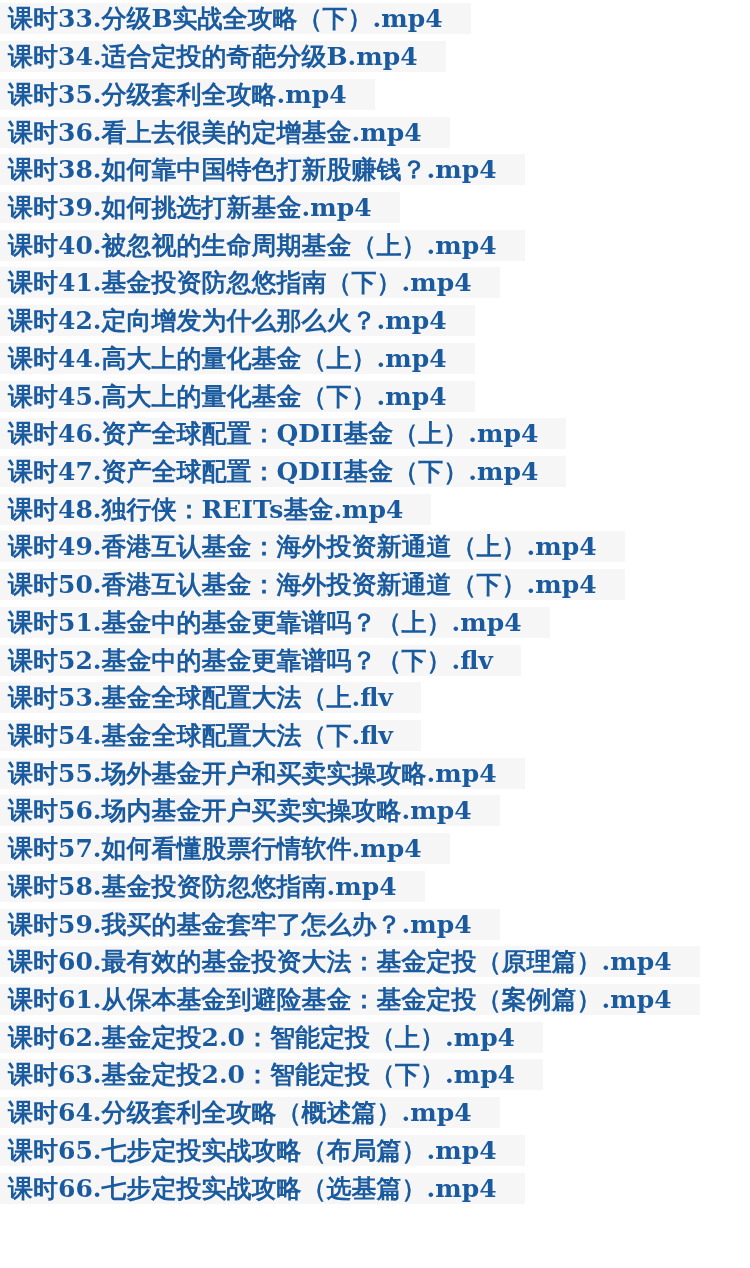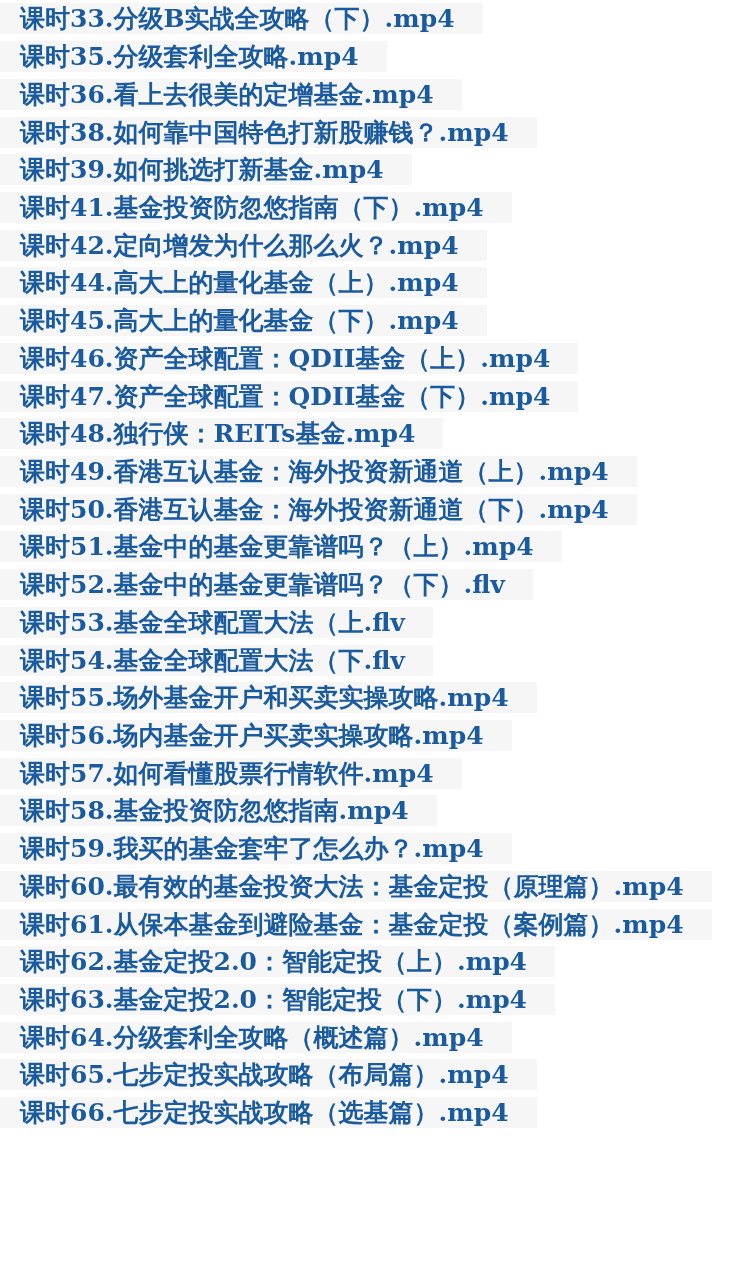--- a/index.html
+++ b/index.html
@@ -25,42 +25,48 @@
     white-space: nowrap;
     overflow: hidden;
     cursor: pointer;
   }
   li.file-link > span.link-text {
     display: inline-block;
     color: #1a5a9e;
     font-size: 25px;
     font-weight: bold;
     line-height: 29px;
-    padding: 1px 28px 1px 20px;
+    padding: 1px 28px 1px 8px;
     background: #f6f6f6; 
   }
 </style>
 </head>
 <body>
 
 <ul class="file-list">
   <li class="file-link">
       <span class="link-text">课时33.分级B实战全攻略（下）.mp4</span>
+    </li>
+  <li class="file-link">
+      <span class="link-text">课时34.适合定投的奇葩分级B.mp4</span>
     </li>
   <li class="file-link">
       <span class="link-text">课时35.分级套利全攻略.mp4</span>
     </li>
   <li class="file-link">
       <span class="link-text">课时36.看上去很美的定增基金.mp4</span>
     </li>
   <li class="file-link">
       <span class="link-text">课时38.如何靠中国特色打新股赚钱？.mp4</span>
     </li>
   <li class="file-link">
       <span class="link-text">课时39.如何挑选打新基金.mp4</span>
+    </li>
+  <li class="file-link">
+      <span class="link-text">课时40.被忽视的生命周期基金（上）.mp4</span>
     </li>
   <li class="file-link">
       <span class="link-text">课时41.基金投资防忽悠指南（下）.mp4</span>
     </li>
   <li class="file-link">
       <span class="link-text">课时42.定向增发为什么那么火？.mp4</span>
     </li>
   <li class="file-link">
       <span class="link-text">课时44.高大上的量化基金（上）.mp4</span>
     </li>

